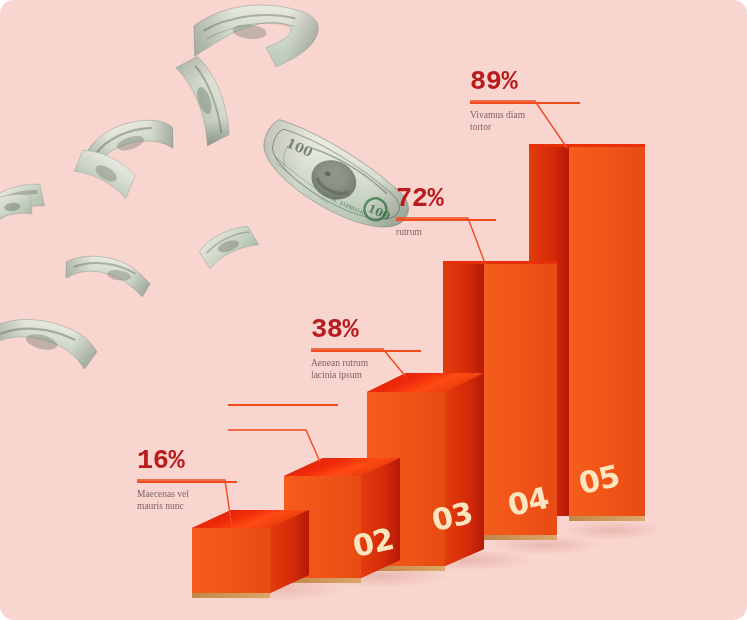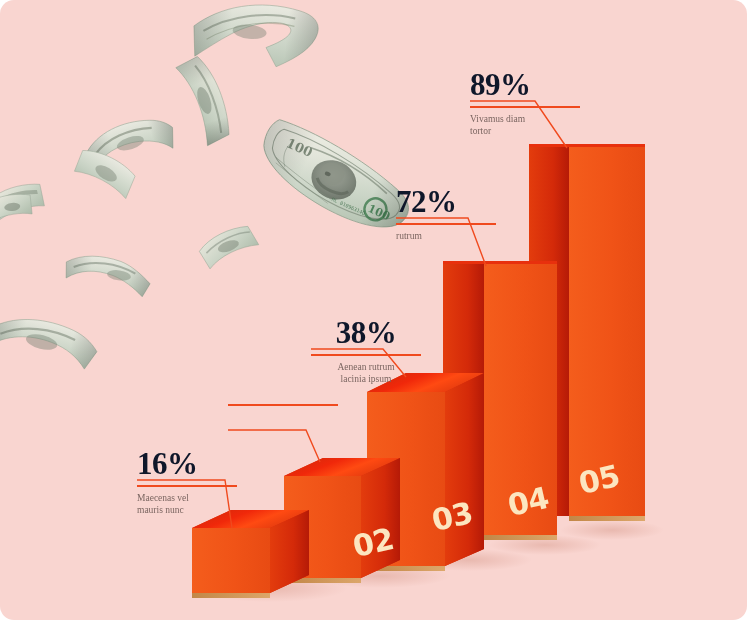--- a/index.html
+++ b/index.html
@@ -26,24 +26,24 @@
     position: absolute;
     left: 0;
     top: 0;
     width: 747px;
     height: 620px;
   }
   .label-group {
     position: absolute;
   }
   .pct {
-    font-family: Liberation Serif, serif;
+    font-family: Liberation Mono, monospace;
     font-weight: bold;
-    font-size: 31px;
-    color: #0f172a;
+    font-size: 27px;
+    color: #b91c1c;
     letter-spacing: -0.5px;
     line-height: 1;
     white-space: nowrap;
   }
   .pct-rule {
     height: 2px;
     background: #f04a1e;
     margin-top: 6px;
   }
   .caption {
@@ -286,21 +286,21 @@
     <div class="pct">16%</div>
     <div class="pct-rule"></div>
     <div class="caption">Maecenas vel
 mauris nunc</div>
   </div>
 
   <div class="label-group" style="left:228px; top:398px; width:110px;">
     <div class="pct-rule"></div>
   </div>
 
-  <div class="label-group" style="left:311px; top:317px; width:110px;text-align:center;">
+  <div class="label-group" style="left:311px; top:317px; width:110px;">
     <div class="pct">38%</div>
     <div class="pct-rule"></div>
     <div class="caption">Aenean rutrum
 lacinia ipsum</div>
   </div>
 
   <div class="label-group" style="left:396px; top:186px; width:100px;">
     <div class="pct">72%</div>
     <div class="pct-rule"></div>
     <div class="caption">rutrum</div>

